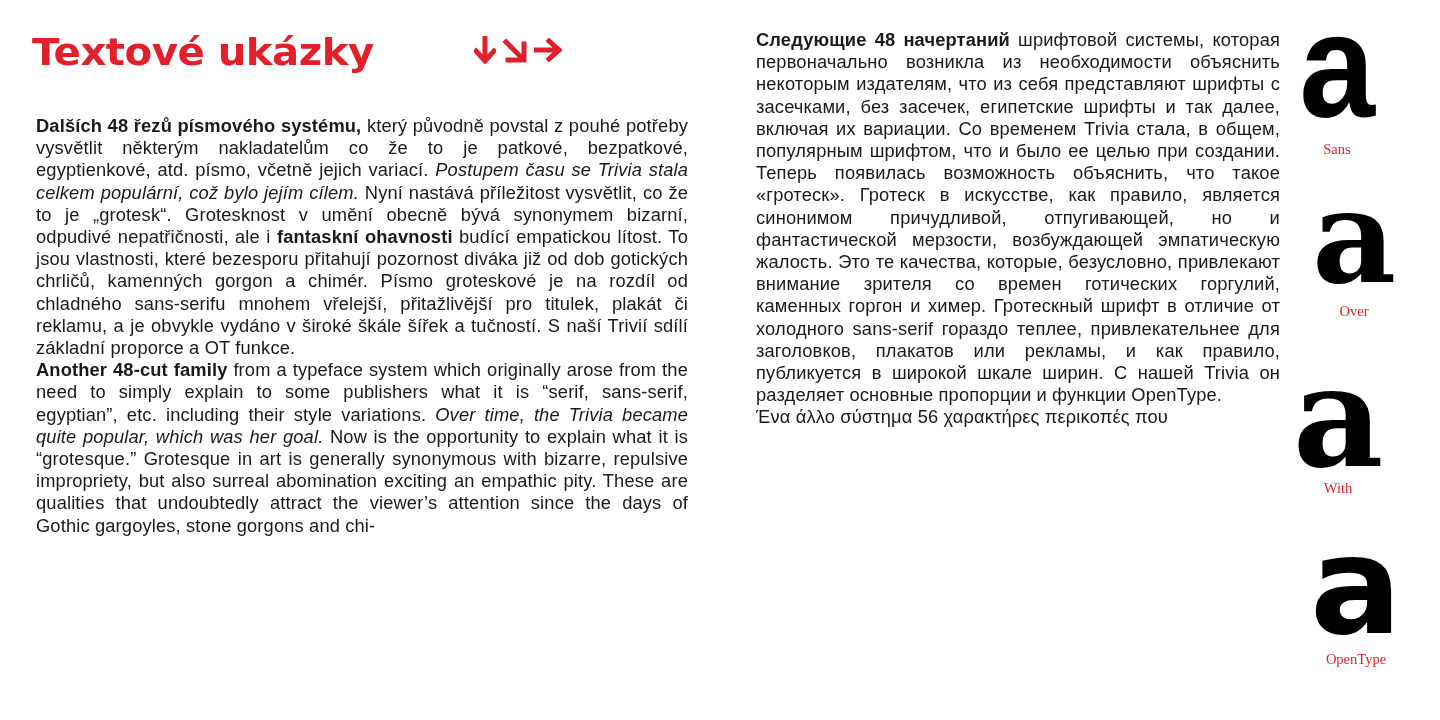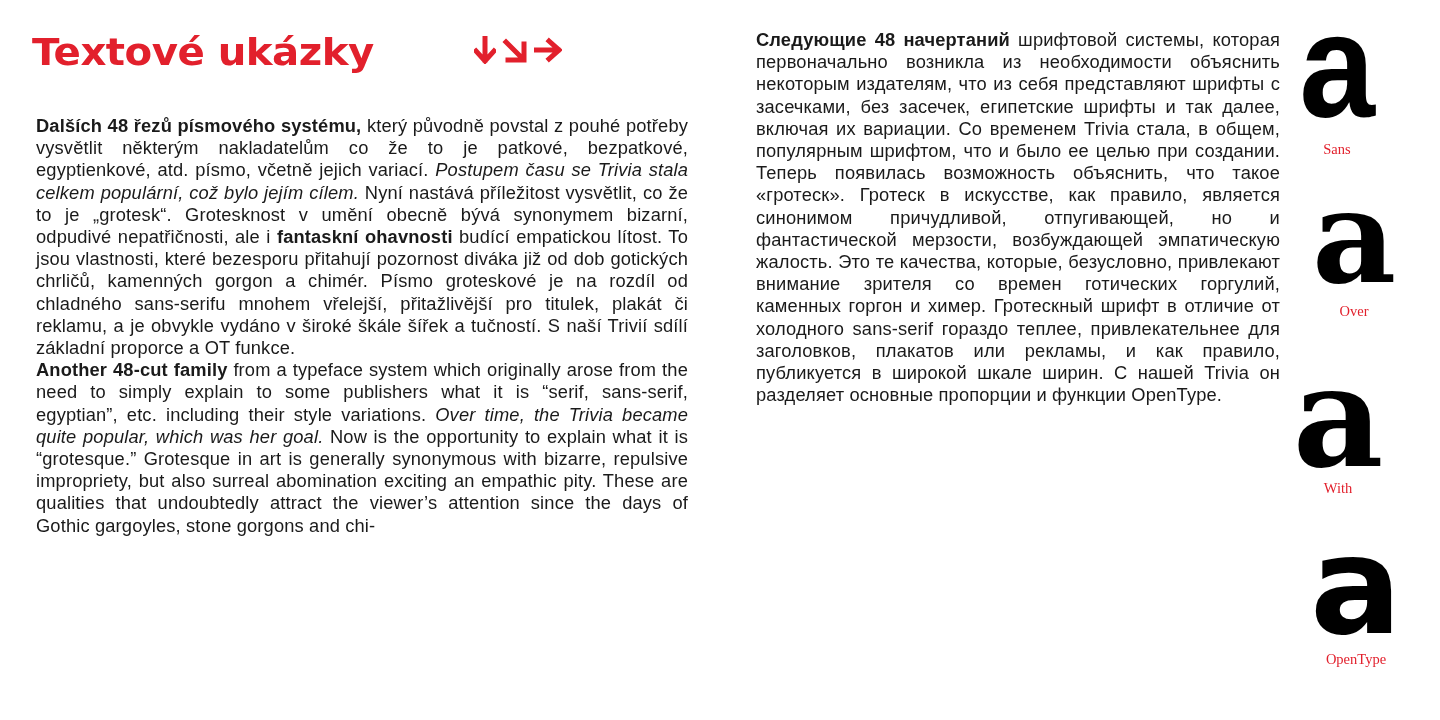--- a/index.html
+++ b/index.html
@@ -66,20 +66,21 @@
   </svg>
 </div>
 
 <div class="col col-left">
   <p><b>Dalších 48 řezů písmového systému,</b><span> který původně povstal z pouhé potřeby vysvětlit některým nakladatelům co že to je patkové, bezpatkové, egyptienkové, atd. písmo, včetně jejich variací. </span><i>Postupem času se Trivia stala celkem populární, což bylo jejím cílem.</i><span> Nyní nastává příležitost vysvětlit, co že to je „grotesk“. Grotesknost v umění obecně bývá synonymem bizarní, odpudivé nepatřičnosti, ale i </span><b>fantaskní ohavnosti</b><span> budící empatickou lítost. To jsou vlastnosti, které bezesporu přitahují pozornost diváka již od dob gotických chrličů, kamenných gorgon a chimér. Písmo groteskové je na rozdíl od chladného sans-serifu mnohem vřelejší, přitažlivější pro titulek, plakát či reklamu, a je obvykle vydáno v široké škále šířek a tučností. S naší Trivií sdílí základní proporce a OT funkce.</span></p>
   <p><b>Another 48-cut family</b><span> from a typeface system which originally arose from the need to simply explain to some publishers what it is “serif, sans-serif, egyptian”, etc. including their style variations. </span><i>Over time, the Trivia became quite popular, which was her goal.</i><span> Now is the opportunity to explain what it is “grotesque.” Grotesque in art is generally synonymous with bizarre, repulsive impropriety, but also surreal abomination exciting an empathic pity. These are qualities that undoubtedly attract the viewer’s attention since the days of Gothic gargoyles, stone gorgons and chi-</span></p>
 </div>
 
 <div class="col col-mid">
   <p><b>Следующие 48 начертаний</b><span> шрифтовой системы, которая первоначально возникла из необходимости объяснить некоторым издателям, что из себя представляют шрифты с засечками, без засечек, египетские шрифты и так далее, включая их вариации. Со временем Trivia стала, в общем, популярным шрифтом, что и было ее целью при создании. Теперь появилась возможность объяснить, что такое «гротеск». Гротеск в искусстве, как правило, является синонимом причудливой, отпугивающей, но и фантастической мерзости, возбуждающей эмпатическую жалость. Это те качества, которые, безусловно, привлекают внимание зрителя со времен готических горгулий, каменных горгон и химер. Гротескный шрифт в отличие от холодного sans-serif гораздо теплее, привлекательнее для заголовков, плакатов или рекламы, и как правило, публикуется в широкой шкале ширин. С нашей Trivia он разделяет основные пропорции и функции OpenType.</span></p>
+  <p>Ένα άλλο σύστημα 56 χαρακτήρες περικοπές που</p>
 </div>
 
 <div class="glyph g-sans">
   <span class="letter">a</span>
   <span class="label">Sans</span>
 </div>
 <div class="glyph g-serif">
   <span class="letter">a</span>
   <span class="label">Over</span>
 </div>

